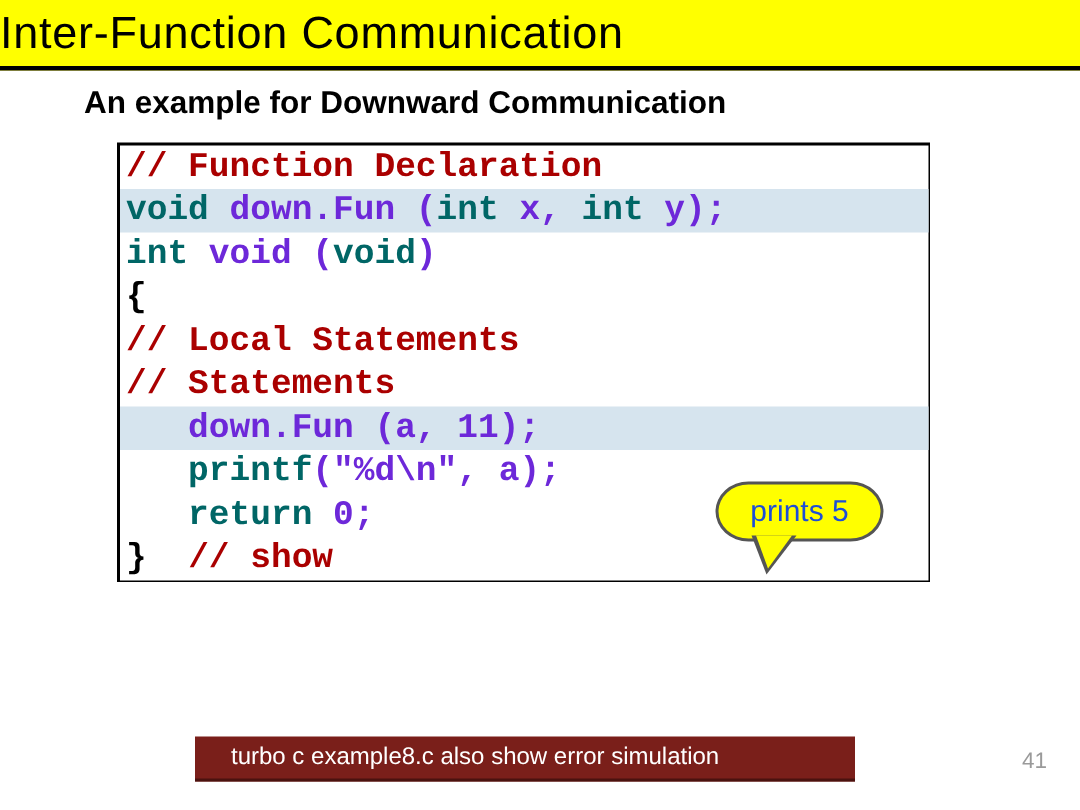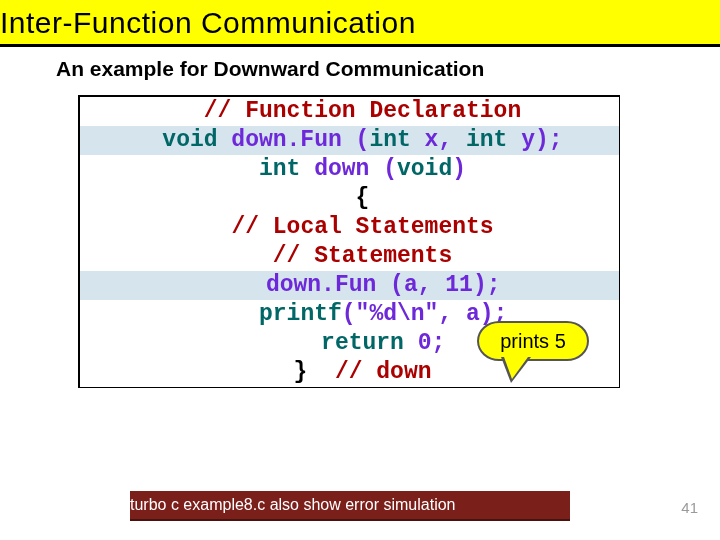--- a/index.html
+++ b/index.html
@@ -36,24 +36,23 @@
     border-left: 2px solid #000;
     border-top: 2px solid #000;
     background: #fff;
     position: relative;
   }
   .code-line {
     font-family: "Courier New", Courier, monospace;
     font-size: 23px;
     line-height: 29px;
     white-space: pre;
-    padding-left: 26px;
+    padding-left: 4px;
     color: #000;
     font-weight: bold;
-    text-align: center;
   }
   .code-line.hl {
     background: #d6e4ee;
   }
   .comment { color: #aa0000; }
   .keyword { color: #006666; }
   .brace   { color: #000; }
   .ident   { color: #6d28d9; }
 
   
@@ -69,21 +68,21 @@
     width: 112px;
     height: 40px;
     background: #ffff00;
     border: 2px solid #555;
     border-radius: 22px / 20px;
     display: flex;
     align-items: center;
     justify-content: center;
     font-family: Arial, sans-serif;
     font-size: 20px;
-    color: #000000;
+    color: #1d4ed8;
     position: relative;
   }
   .tail {
     position: absolute;
     left: 24px;
     top: 36px;
     width: 0;
     height: 0;
     border-left: 10px solid transparent;
     border-right: 20px solid transparent;
@@ -104,20 +103,21 @@
     position: absolute;
     left: 130px;
     bottom: 19px;
     width: 440px;
     height: 30px;
     background: #7a1f1a;
     color: #fff;
     font-size: 16px;
     display: flex;
     align-items: center;
+    padding-left: 24px;
     border-bottom: 2px solid #4a120f;
   }
   .page-num {
     position: absolute;
     right: 22px;
     bottom: 24px;
     color: #9a9a9a;
     font-size: 15px;
   }
 </style>
@@ -126,28 +126,28 @@
 
 <div class="title-bar">
   <h1>Inter-Function Communication</h1>
 </div>
 
 <div class="subtitle">An example for Downward Communication</div>
 
 <div class="code-box">
   <div class="code-line"><span class="comment">// Function Declaration</span></div>
   <div class="code-line hl"><span class="keyword">void</span><span class="ident"> down.Fun (</span><span class="keyword">int</span><span class="ident"> x, </span><span class="keyword">int</span><span class="ident"> y);</span></div>
-  <div class="code-line"><span class="keyword">int</span><span class="ident"> down (</span><span class="keyword">void</span><span class="ident">)</span></div>
+  <div class="code-line"><span class="keyword">int</span><span class="ident"> void (</span><span class="keyword">void</span><span class="ident">)</span></div>
   <div class="code-line"><span class="brace">{</span></div>
   <div class="code-line"><span class="comment">// Local Statements</span></div>
   <div class="code-line"><span class="comment">// Statements</span></div>
   <div class="code-line hl"><span class="ident">   down.Fun (a, 11);</span></div>
   <div class="code-line"><span class="keyword">   printf</span><span class="ident">("%d\n", a);</span></div>
   <div class="code-line"><span class="keyword">   return</span><span class="ident"> 0;</span></div>
-  <div class="code-line"><span class="brace">}</span><span class="comment">  // down</span></div>
+  <div class="code-line"><span class="brace">}</span><span class="comment">  // show</span></div>
 
   <div class="callout">
     <div class="bubble">prints 5</div>
     <div class="tail"></div>
     <div class="tail-inner"></div>
   </div>
 </div>
 
 <div class="footer-bar">turbo c example8.c also show error simulation</div>
 <div class="page-num">41</div>

